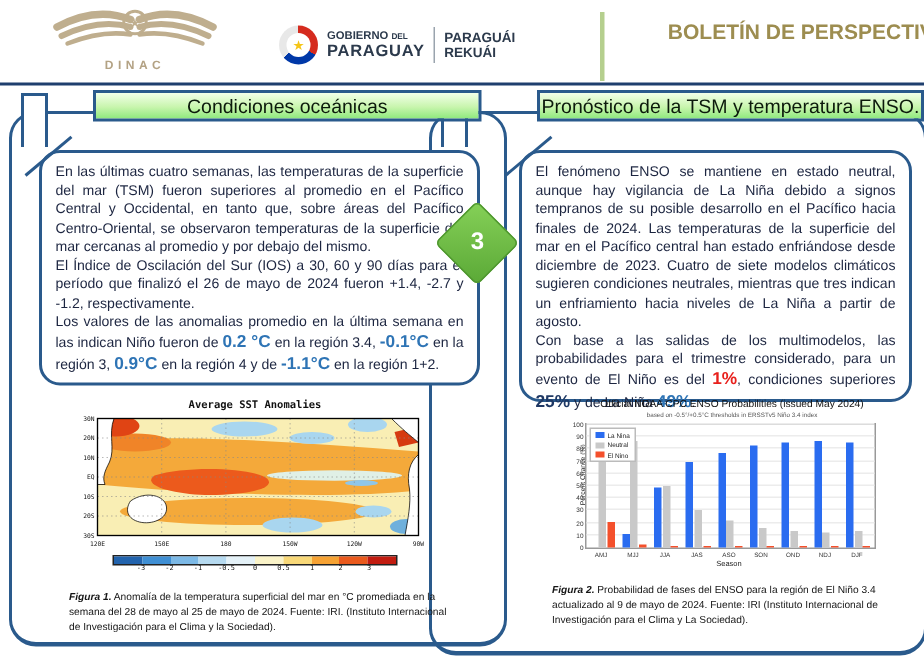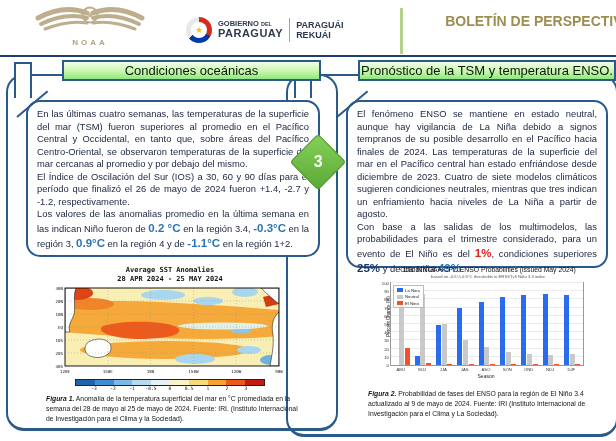--- a/index.html
+++ b/index.html
@@ -91,21 +91,21 @@
         <path d="M6 17 Q32 3 55 12" stroke-width="5"></path>
         <path d="M9 23 Q34 11 55 17" stroke-width="4"></path>
         <path d="M13 28 Q36 19 55 22" stroke-width="3"></path>
         <path d="M110 17 Q84 3 61 12" stroke-width="5"></path>
         <path d="M107 23 Q82 11 61 17" stroke-width="4"></path>
         <path d="M103 28 Q80 19 61 22" stroke-width="3"></path>
         <circle cx="58" cy="14" r="7.5" stroke-width="2"></circle>
       </g>
       <text x="58" y="17" text-anchor="middle" font-size="8" fill="#bfae8e">★</text>
     </svg>
-    <div class="dinac-text">NOAA</div>
+    <div class="dinac-text">DINAC</div>
   </div>
 
   <div class="gov">
     <div class="gov-circle">
         <span class="inner">★</span>
       </div>
     <div class="gov-left">
       <div class="gov-small"><span>GOBIERNO</span> <span class="tiny">DEL</span></div>
       <div class="gov-big">PARAGUAY</div>
     </div>
@@ -130,36 +130,35 @@
     <span>Condiciones oceánicas</span>
   </div>
   <div class="banner banner-right">
     <span>Pronóstico de la TSM y temperatura ENSO.</span>
   </div>
 
   <div class="bubble bubble-left">
     <div class="tail"></div>
     <p>En las últimas cuatro semanas, las temperaturas de la superficie del mar (TSM) fueron superiores al promedio en el Pacífico Central y Occidental, en tanto que, sobre áreas del Pacífico Centro-Oriental, se observaron temperaturas de la superficie del mar cercanas al promedio y por debajo del mismo.</p>
     <p>El Índice de Oscilación del Sur (IOS) a 30, 60 y 90 días para el período que finalizó el 26 de mayo de 2024 fueron +1.4, -2.7 y -1.2, respectivamente.</p>
-    <p><span>Los valores de las anomalias promedio en la última semana en las indican Niño fueron de </span><span class="val-blue">0.2 °C</span><span> en la región 3.4, </span><span class="val-blue">-0.3°C</span><span> en la región 3, </span><span class="val-blue">0.9°C</span><span> en la región 4 y de </span><span class="val-blue">-1.1°C</span><span> en la región 1+2.</span></p>
+    <p><span>Los valores de las anomalias promedio en la última semana en las indican Niño fueron de </span><span class="val-blue">0.2 °C</span><span> en la región 3.4, </span><span class="val-blue">-0.1°C</span><span> en la región 3, </span><span class="val-blue">0.9°C</span><span> en la región 4 y de </span><span class="val-blue">-1.1°C</span><span> en la región 1+2.</span></p>
   </div>
 
   <div class="bubble bubble-right">
     <div class="tail"></div>
     <p>El fenómeno ENSO se mantiene en estado neutral, aunque hay vigilancia de La Niña debido a signos tempranos de su posible desarrollo en el Pacífico hacia finales de 2024. Las temperaturas de la superficie del mar en el Pacífico central han estado enfriándose desde diciembre de 2023. Cuatro de siete modelos climáticos sugieren condiciones neutrales, mientras que tres indican un enfriamiento hacia niveles de La Niña a partir de agosto.</p>
     <p><span>Con base a las salidas de los multimodelos, las probabilidades para el trimestre considerado, para un evento de El Niño es del </span><span class="val-red">1%</span><span>, condiciones superiores </span><span class="val-navy">25%</span><span> y de La Niña </span><span class="val-blue">49%</span><span>.</span></p>
   </div>
 
   <div class="diamond">
     <span class="dnum">3</span>
   </div>
 
   <div class="fig1">
     <div class="fig1-title">Average SST Anomalies</div>
-    <div class="fig1-title">28 APR 2024 - 25 MAY 2024</div>
     <svg id="sstmap" width="250" height="90" viewBox="0 0 250 90">
       <defs>
           <clipPath id="mapclip">
             <rect x="20" y="2" width="214" height="78"></rect>
           </clipPath>
         </defs>
       <rect x="20" y="2" width="214" height="78" fill="#f9eeb4"></rect>
       <g clip-path="url(#mapclip)">
         <path d="M20 18 C60 12,130 16,234 24 L234 50 C180 56,80 52,20 46 Z" fill="#f4a93a"></path>
         <ellipse cx="120" cy="64" rx="85" ry="9" fill="#f4a93a"></ellipse>

